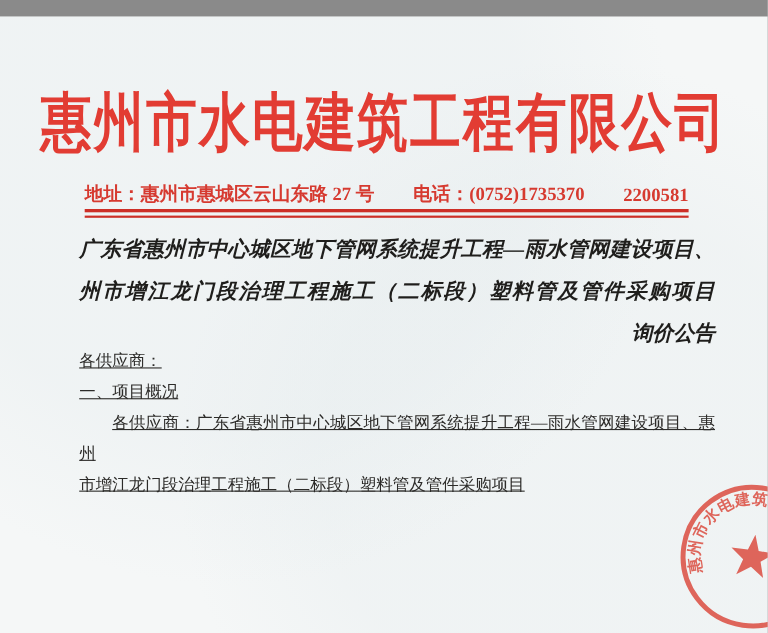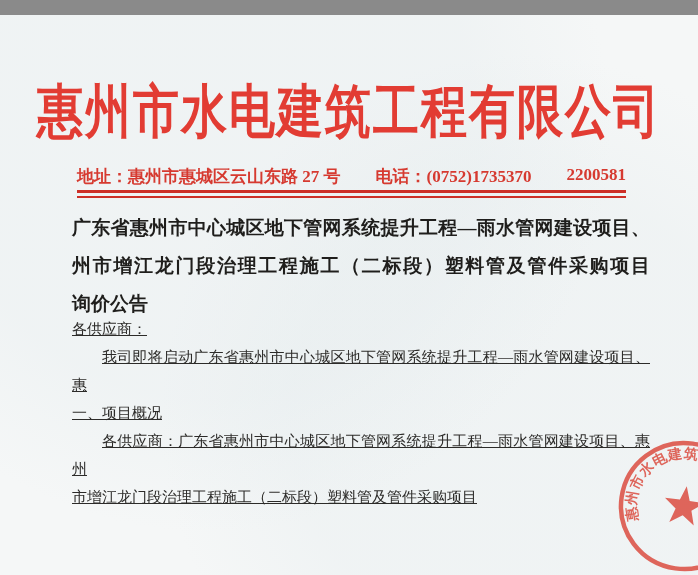--- a/index.html
+++ b/index.html
@@ -27,41 +27,41 @@
     letter-spacing:2px;
     white-space:nowrap;
   }
   .company .stretch{
     display:inline-block;
     transform:scaleY(1.25);
     transform-origin:center;
   }
   .address-row{
     position:absolute;left:77px;top:150px;width:549px;
-    display:flex;justify-content:space-between;align-items:flex-start;
+    display:flex;justify-content:space-between;align-items:flex-end;
     color:#d63a30;font-weight:700;font-size:17px;
     white-space:nowrap;
   }
   .rule-thick{
     position:absolute;left:77px;top:175px;width:549px;height:3px;
     background:#cd2f27;
   }
   .rule-thin{
     position:absolute;left:77px;top:181px;width:549px;height:2px;
     background:#cd2f27;
   }
   
   .title-block{
     position:absolute;left:72px;top:194px;width:578px;
     color:#1f1e1c;font-weight:700;font-size:19px;
     line-height:38px;
   }
-  .title-line{width:100%;}
+  .title-line{width:100%;font-style:italic;}
   .title-line.just{text-align:justify;text-align-last:justify;}
-  .title-line.center{text-align:left;}
+  .title-line.center{text-align:right;}
   
   .body-block{
     position:absolute;left:72px;top:300px;width:578px;
     color:#2c2b29;font-size:15px;line-height:28px;
   }
   .bline{width:100%;text-decoration:underline;}
   .bline.indent{text-indent:30px;}
   .bline.just{text-align:justify;text-align-last:justify;}
   
   .seal{
@@ -89,21 +89,20 @@
   <div class="rule-thin"></div>
 
   <div class="title-block">
     <div class="title-line just">广东省惠州市中心城区地下管网系统提升工程—雨水管网建设项目、</div>
     <div class="title-line just">州市增江龙门段治理工程施工（二标段）塑料管及管件采购项目</div>
     <div class="title-line center">询价公告</div>
   </div>
 
   <div class="body-block">
     <div class="bline">各供应商：</div>
-    <div class="bline indent just">我司即将启动广东省惠州市中心城区地下管网系统提升工程—雨水管网建设项目、惠</div>
     <div class="bline">一、项目概况</div>
     <div class="bline indent just">各供应商：广东省惠州市中心城区地下管网系统提升工程—雨水管网建设项目、惠州</div>
     <div class="bline">市增江龙门段治理工程施工（二标段）塑料管及管件采购项目</div>
 
   </div>
 
   <svg class="seal" viewBox="0 0 170 170" aria-hidden="true">
     <circle cx="85" cy="85" r="63" fill="none" stroke="#dc5246" stroke-width="4.5"></circle>
     <polygon fill="#dc5246" points="85,65 89.94,79.2 104.97,79.5 92.99,88.6 97.34,103 85,94.4 72.66,103 77.01,88.6 65.03,79.5 80.06,79.2"></polygon>
     <defs>

